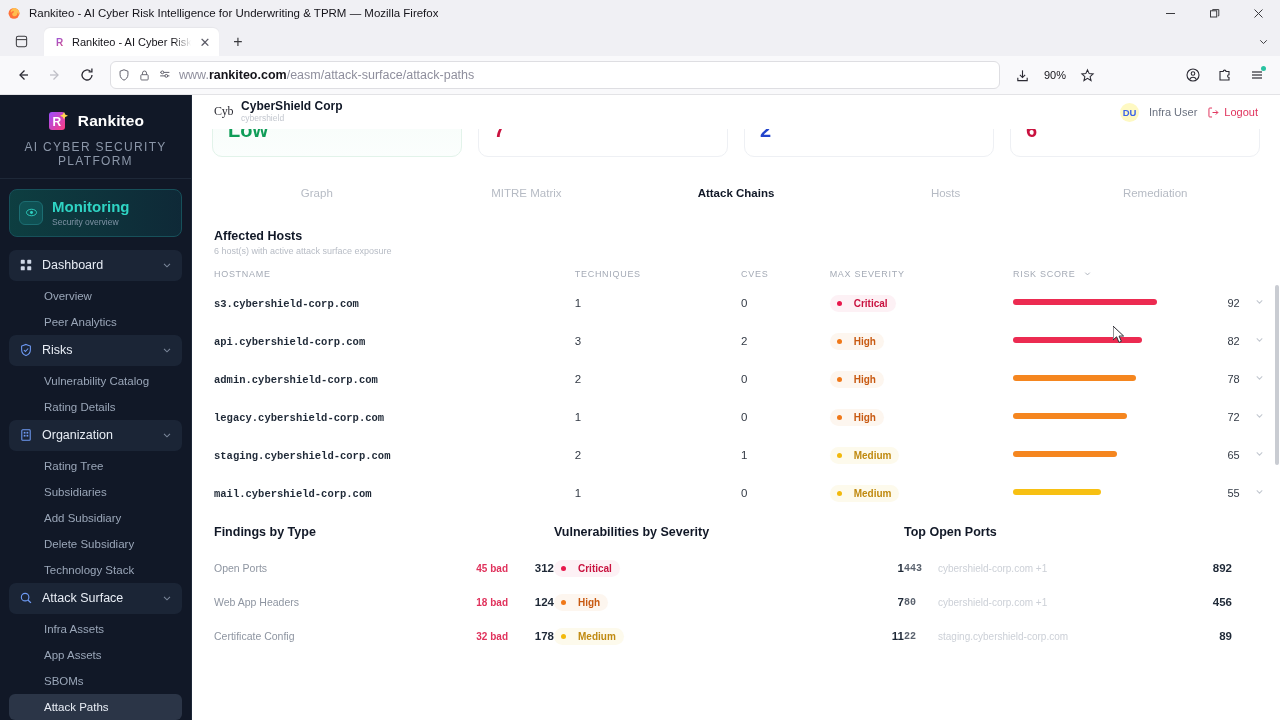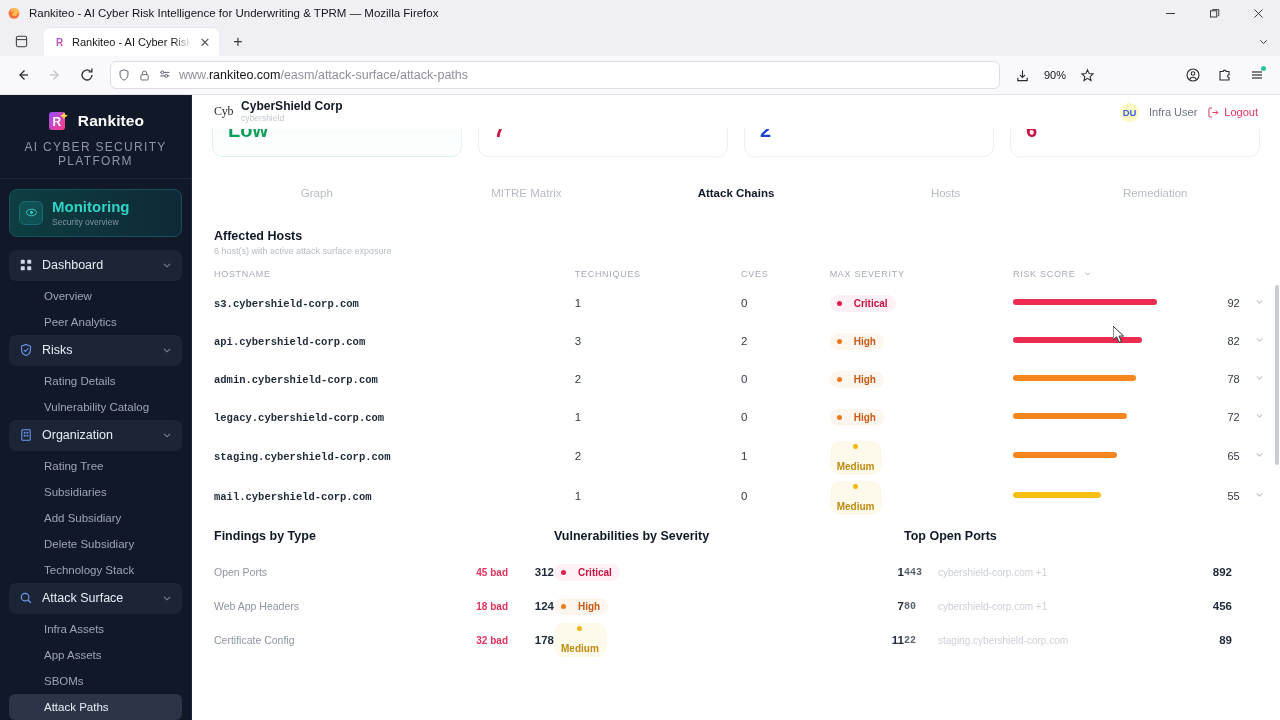--- a/index.html
+++ b/index.html
@@ -75,21 +75,21 @@
     color: #2b2a33; border-radius: 4px; flex: none; }
   .ff-navbtn.dim { color: #bfbfc6; }
   .ff-urlbar {
     flex: 1; height: 28px; background: #ffffff;
     border: 1px solid #dedee2; border-radius: 6px;
     display: flex; align-items: center; padding: 0 6px; gap: 7px;
     margin: 0 6px;
   }
   .ff-urlbar .uicon { color: #5b5b66; display: flex; align-items: center; flex: none; }
   .ff-url { font-size: 12.5px; color: #8f8f9d; white-space: nowrap; flex: 1; }
-  .ff-url b { color: #15141a; font-weight: 400; }
+  .ff-url b { color: #15141a; font-weight: 700; }
   .ff-zoom { font-size: 11px; color: #15141a; padding: 0 4px; }
   .ff-right-icons { display: flex; align-items: center; gap: 2px; }
   .ff-badge-dot {
     position:absolute; top: 6px; right: 6px; width: 5px; height: 5px;
     border-radius: 50%; background: #2ac3a2;
   }
 
   
   .app { display: flex; height: 625px; background: #fff; }
 
@@ -222,21 +222,21 @@
   .sev-badge {
     display: inline-flex; align-items: center; gap: 12px;
     font-size: 10px; font-weight: 700; border-radius: 10px;
     padding: 3px 8px 3px 7px;
   }
   .sev-badge .d { width: 5px; height: 5px; border-radius: 50%; flex: none; }
   .sev-critical { color: #c9123f; background: #fdf1f5; }
   .sev-critical .d { background: #e8174c; }
   .sev-high { color: #c85a12; background: #fdf6ef; }
   .sev-high .d { background: #f07818; }
-  .sev-medium { color: #c08a10; background: #fdfaec; flex-direction: column; }
+  .sev-medium { color: #c08a10; background: #fdfaec; }
   .sev-medium .d { background: #f2b90c; }
 
   .barwrap { width: 150px; height: 6px; border-radius: 4px; background: transparent; }
   .bar { height: 6px; border-radius: 4px; }
   .score { font-size: 11px; color: #333a45; }
   .chev-sm { color: #c4c9d1; }
 
   
   .panels { display: flex; padding: 14px 22px 0; gap: 0; }
   .panel { flex: 1; }
@@ -462,22 +462,22 @@
               <polyline points="5.6,8 7.3,9.7 10.5,6.3" fill="none" stroke="#6f9bf5" stroke-width="1.2"></polyline>
             </svg>
         </span>
         <span class="glabel">Risks</span>
         <span class="gchev">
             <svg width="12" height="12" viewBox="0 0 16 16">
               <polyline points="4,6.5 8,10.5 12,6.5" fill="none" stroke="#7b879a" stroke-width="1.4"></polyline>
             </svg>
           </span>
       </div>
+      <div class="nav-sub">Vulnerability Catalog</div>
       <div class="nav-sub">Rating Details</div>
-      <div class="nav-sub">Vulnerability Catalog</div>
 
       <div class="nav-group">
         <span class="gicon">
           <svg width="14" height="14" viewBox="0 0 16 16">
               <rect x="3.2" y="2" width="9.6" height="12" rx="1" fill="none" stroke="#6f9bf5" stroke-width="1.2"></rect>
               <rect x="5.4" y="4.4" width="2" height="2" fill="#6f9bf5"></rect>
               <rect x="8.6" y="4.4" width="2" height="2" fill="#6f9bf5"></rect>
               <rect x="5.4" y="7.8" width="2" height="2" fill="#6f9bf5"></rect>
               <rect x="8.6" y="7.8" width="2" height="2" fill="#6f9bf5"></rect>
             </svg>

